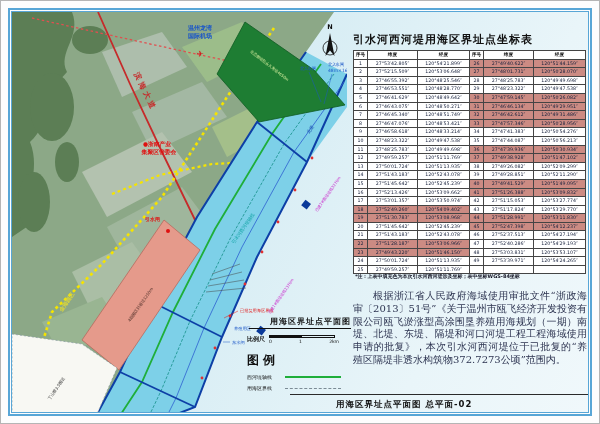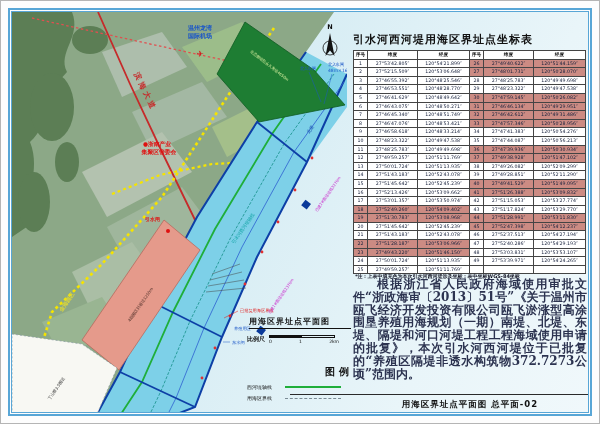--- a/index.html
+++ b/index.html
@@ -9,36 +9,36 @@
     background:linear-gradient(115deg,#c6e6ef 0%,#d7edf4 40%,#e9f5f9 75%,#f0f8fb 100%);overflow:hidden;}
   .abs{position:absolute;}
   
   .tbl-title{left:341px;top:20px;width:234px;text-align:left;font-size:11px;font-weight:bold;color:#111;letter-spacing:1px;}
   table.coords{left:341px;top:38px;position:absolute;border-collapse:collapse;table-layout:fixed;width:232px;background:#fff;}
   table.coords td,table.coords th{border:0.5px solid #444;font-size:4.7px;line-height:7.6px;height:7.6px;
     padding:0;text-align:center;color:#16203c;font-weight:normal;white-space:nowrap;overflow:hidden;}
   table.coords th{font-weight:bold;color:#111;}
   table.coords td.hl{background:#cc8b83;}
   .note{left:343px;top:261px;width:232px;font-size:5px;font-weight:bold;color:#101020;}
-  .paragraph{left:341px;top:266px;width:234px;font-size:12px;line-height:12.8px;color:#2c3350;
-    text-align:justify;text-indent:2em;font-family:"DejaVu Serif","Liberation Serif",serif;font-weight:bold;}
+  .paragraph{left:341px;top:278px;width:234px;font-size:10px;line-height:12.8px;color:#2c3350;
+    text-align:justify;text-indent:2em;font-family:"DejaVu Serif","Liberation Serif",serif;}
   .bottom-rule{left:278px;top:382px;width:300px;height:0;border-top:1.5px solid #2a2a2a;}
-  .sheet-title{left:341px;top:387px;width:234px;text-align:center;font-size:8.5px;font-weight:bold;color:#111;letter-spacing:1px;}
+  .sheet-title{left:324px;top:387px;width:234px;text-align:left;font-size:8.5px;font-weight:bold;color:#111;letter-spacing:1px;}
   
   .legend{left:235px;top:304px;width:106px;}
-  .legend .lg-title{font-size:8px;font-weight:bold;color:#111;text-align:left;letter-spacing:1px;
+  .legend .lg-title{font-size:8px;font-weight:bold;color:#111;text-align:right;letter-spacing:1px;
     border-bottom:1.2px solid #111;padding-bottom:1px;margin:0 2px;}
   .lg-scale-row{display:flex;align-items:center;margin-top:6px;gap:4px;}
   .lg-scale-label{font-size:6px;font-weight:bold;color:#111;}
   .sb-wrap{flex:1;}
   .scalebar{display:flex;height:3px;width:66px;}
   .sb-solid{flex:1;background:#111;}
   .sb-line{flex:1;height:1px;border:1px solid #111;border-left:none;}
   .sb-ticks{display:flex;justify-content:space-between;width:70px;font-size:4.5px;color:#111;margin-top:1px;}
-  .lg-ex-title{font-size:10px;font-weight:bold;color:#111;text-align:right;margin-top:21px;letter-spacing:4px;}
+  .lg-ex-title{font-size:12px;font-weight:bold;color:#111;text-align:left;margin-top:8px;letter-spacing:4px;}
   .lg-item{display:flex;align-items:center;gap:4px;margin-top:5px;}
   .lg-item .lbl{font-size:5px;color:#111;width:34px;}
   .ls-green{width:56px;height:2px;background:#1fae3a;}
   .ls-dash{width:56px;height:0;border-top:1px dashed #7b8b95;}
 </style>
 </head>
 <body>
 
 <div class="page">
   <div class="frame">

